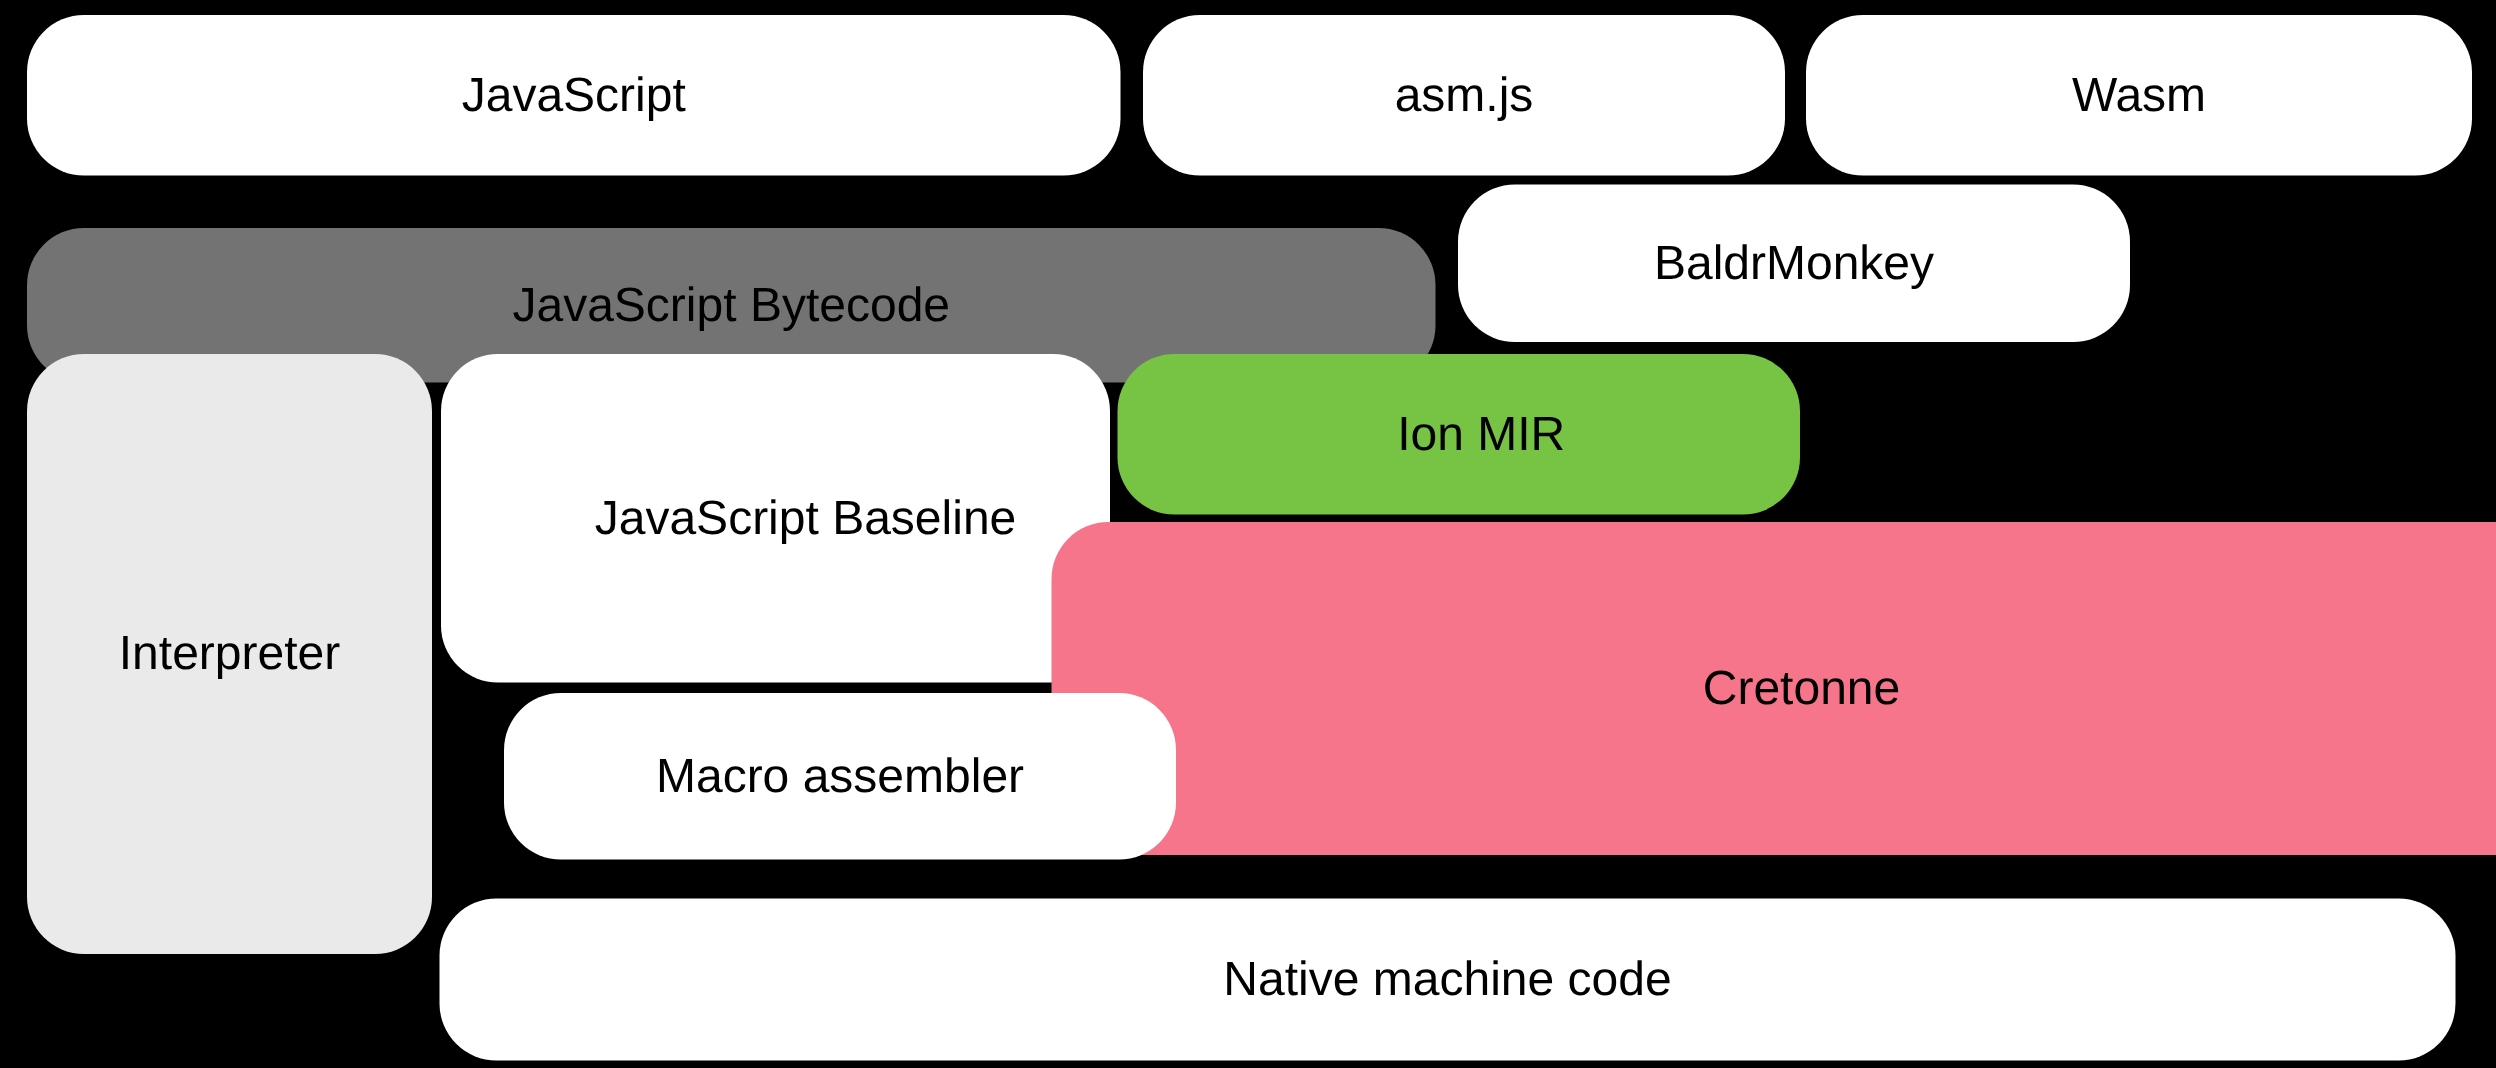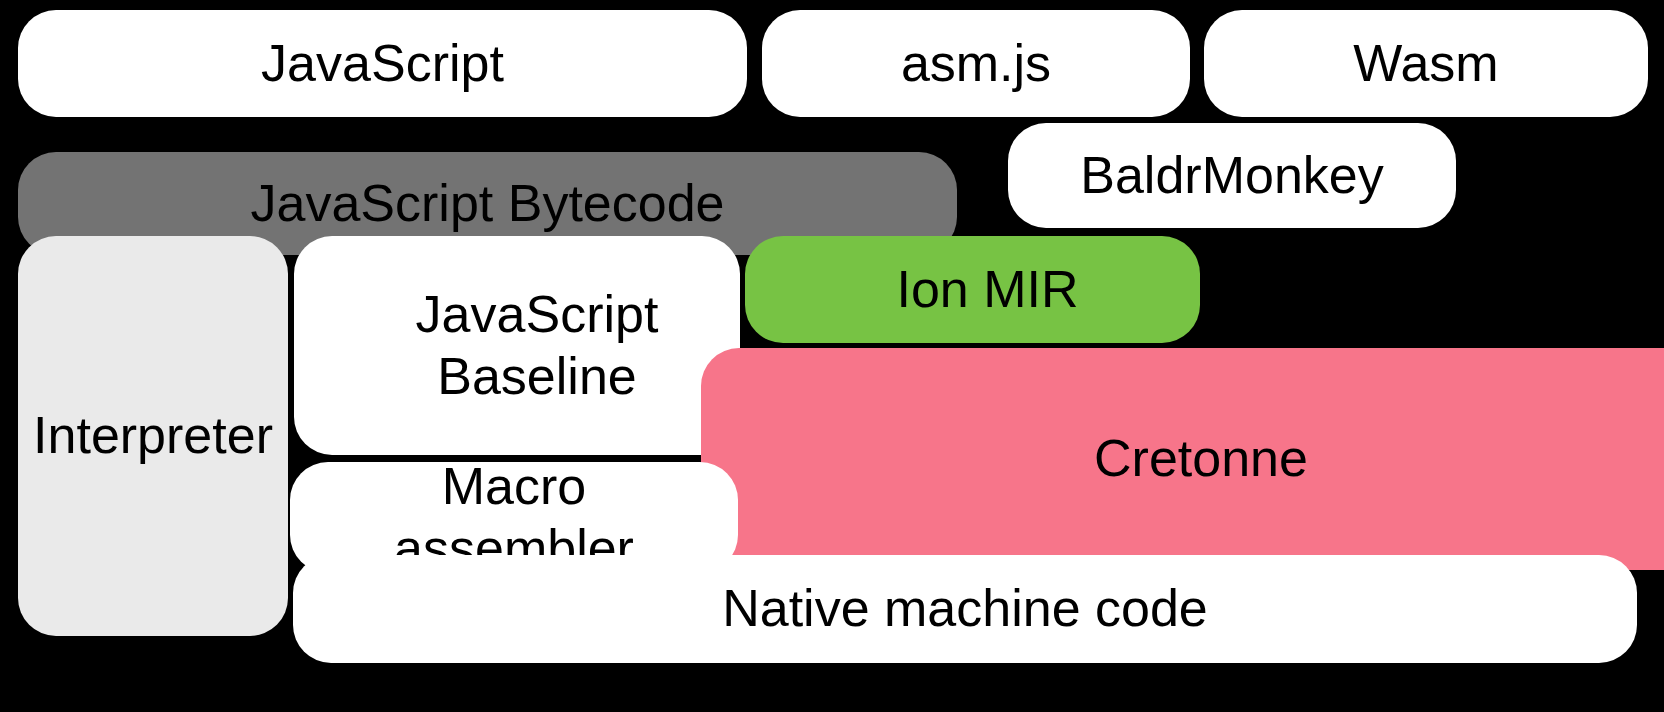--- a/index.html
+++ b/index.html
@@ -17,40 +17,40 @@
   }
   .box {
     position: absolute;
     border-radius: 38px;
     background: #FFFFFF;
     display: flex;
     align-items: center;
     justify-content: center;
     text-align: center;
     color: #000000;
-    font-size: 52px;
+    font-size: 32px;
     line-height: 1.18;
     box-sizing: border-box;
   }
   .box .label {
     display: block;
     padding: 0 26px;
   }
   
   .b-javascript     { left: 18px;   top: 10px;  width: 729px;  height: 107px; }
   .b-asmjs          { left: 762px;  top: 10px;  width: 428px;  height: 107px; }
   .b-wasm           { left: 1204px; top: 10px;  width: 444px;  height: 107px; text-align: center; }
   .b-bytecode       { left: 18px;   top: 123px; width: 939px;  height: 103px; }
   .b-baldrmonkey    { left: 972px;  top: 123px; width: 448px;  height: 105px; }
   .b-interpreter    { left: 18px;   top: 236px; width: 270px;  height: 400px; }
   .b-baseline       { left: 294px;  top: 236px; width: 446px;  height: 219px; }
   .b-ionmir         { left: 745px;  top: 236px; width: 455px;  height: 107px; padding-left: 30px; }
   .b-cretonne       { left: 701px;  top: 348px; width: 1000px;  height: 222px; }
   .b-macroassembler { left: 290px;  top: 462px; width: 448px;  height: 111px; }
-  .b-nativecode     { left: 293px;  top: 555px; width: 1344px; height: 108px; }
+  .b-nativecode     { left: 293px;  top: 599px; width: 1344px; height: 108px; }
 </style>
 </head>
 <body>
 
 <div class="canvas">
 
   <div class="box b-javascript" style="background: rgb(255, 255, 255);">
     <span class="label">JavaScript</span>
   </div>
 
@@ -59,41 +59,41 @@
   </div>
 
   <div class="box b-wasm" style="background: rgb(255, 255, 255);">
     <span class="label">Wasm</span>
   </div>
 
   <div class="box b-bytecode" style="background: #737373; margin-top: 29px;">
     <span class="label">JavaScript Bytecode</span>
   </div>
 
-  <div class="box b-baldrmonkey" style="background: rgb(255, 255, 255); margin-left: 36px;">
+  <div class="box b-baldrmonkey" style="background: rgb(255, 255, 255);">
     <span class="label">BaldrMonkey</span>
   </div>
 
   <div class="box b-interpreter" style="background: rgb(234, 234, 234);">
     <span class="label">Interpreter</span>
   </div>
 
   <div class="box b-baseline" style="background: rgb(255, 255, 255); padding-left: 40px;">
     <span class="label">JavaScript Baseline</span>
   </div>
 
   <div class="box b-ionmir" style="background: rgb(119, 195, 68);">
     <span class="label">Ion MIR</span>
   </div>
 
   <div class="box b-cretonne" style="background: rgb(247, 117, 138);">
     <span class="label">Cretonne</span>
   </div>
 
-  <div class="box b-macroassembler" style="background: rgb(255, 255, 255);">
+  <div class="box b-macroassembler" style="background: rgb(255, 255, 255); margin-left: 46px;">
     <span class="label">Macro assembler</span>
   </div>
 
   <div class="box b-nativecode" style="background: rgb(255, 255, 255);">
     <span class="label">Native machine code</span>
   </div>
 
 </div>
 
 </body></html>

